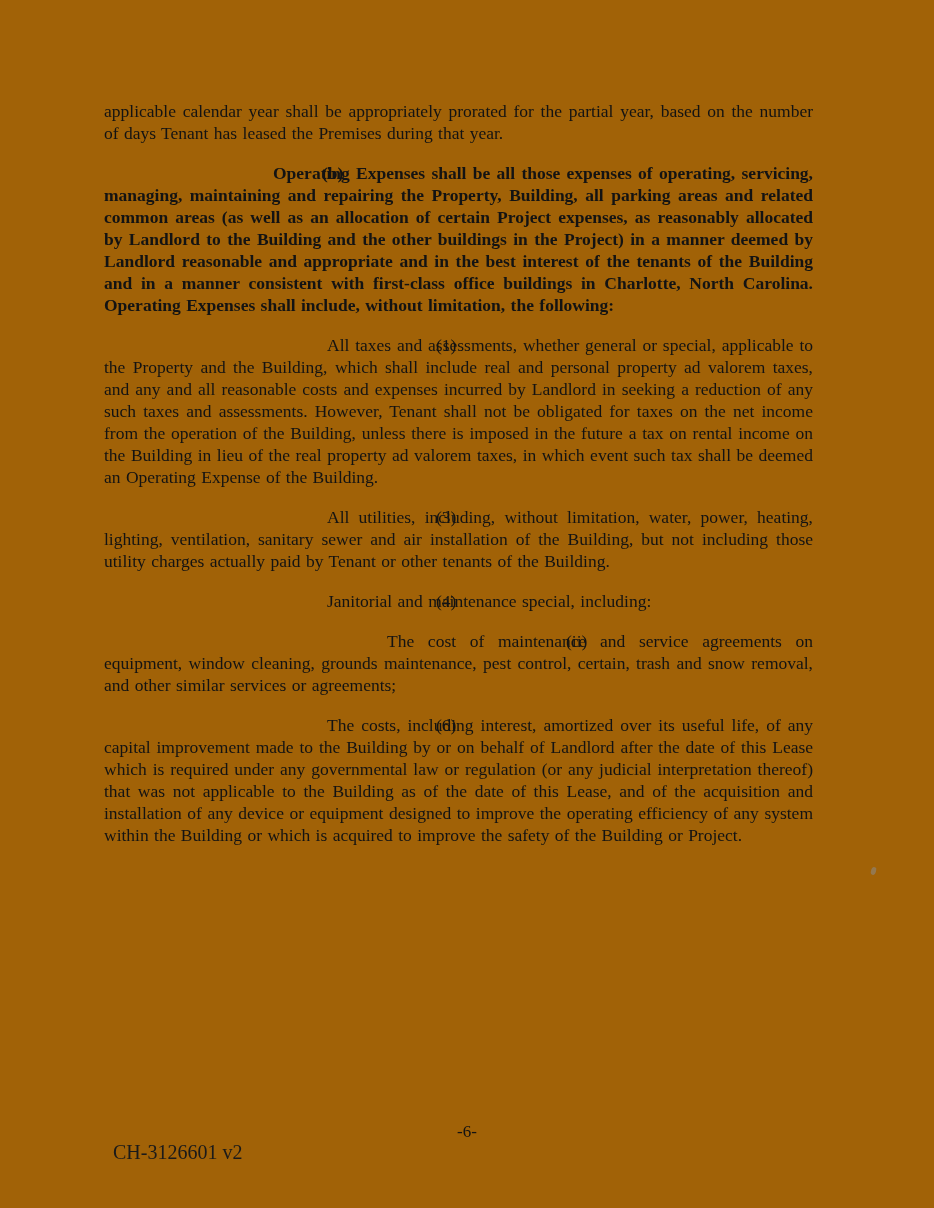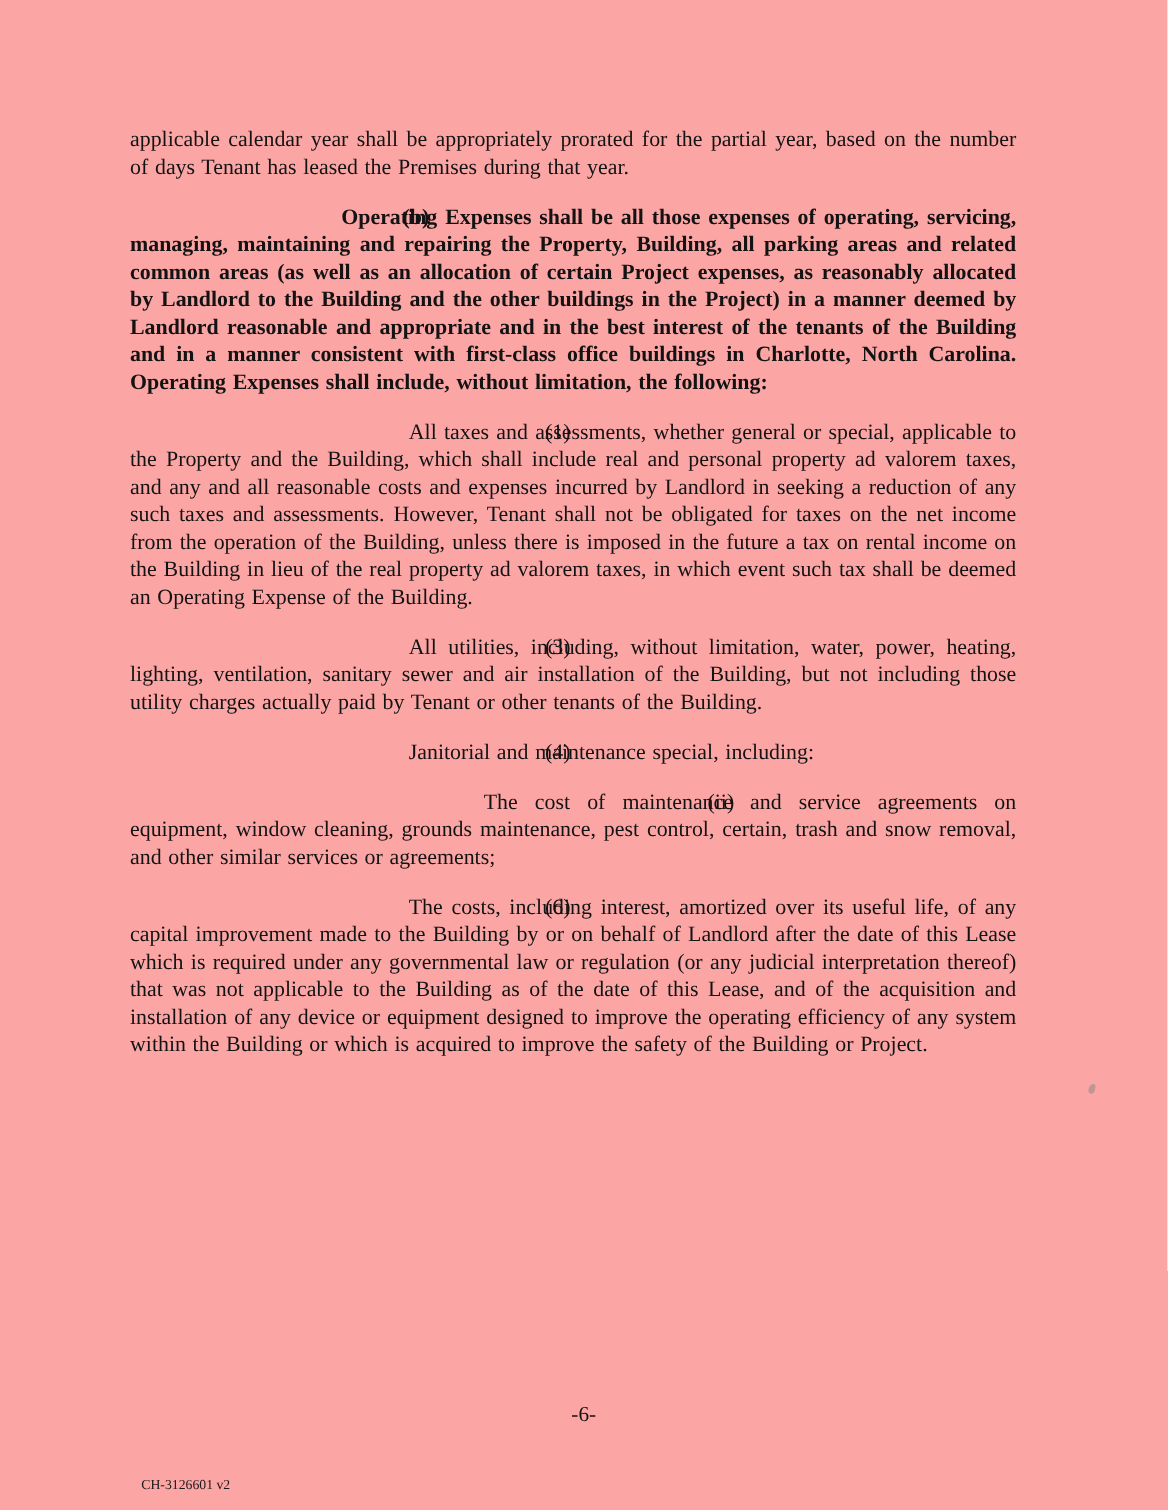--- a/index.html
+++ b/index.html
@@ -7,21 +7,21 @@
     padding: 0;
     width: 934px;
     height: 1208px;
     overflow: hidden;
     background: #ffffff;
   }
   .page {
     position: relative;
     width: 934px;
     height: 1208px;
-    background: #fca5a5;
+    background: #a16207;
     font-family: "Liberation Serif", "DejaVu Serif", serif;
     color: #131313;
   }
   .textblock {
     position: absolute;
     left: 104px;
     top: 100px;
     width: 709px;
   }
   .textblock p {
@@ -46,24 +46,23 @@
     width: 934px;
     text-align: center;
     font-size: 17px;
     line-height: 20px;
     color: #131313;
   }
   .doc-ref {
     position: absolute;
     top: 1144px;
     left: 113px;
-    font-size: 11px;
+    font-size: 20px;
     line-height: 17px;
     color: #1a1a1a;
-    margin-top: 36px;
   }
   .stray-mark {
     position: absolute;
     left: 871px;
     top: 867px;
     width: 5px;
     height: 8px;
     background: #8a8a8a;
     opacity: 0.55;
     border-radius: 60% 40% 50% 50%;

